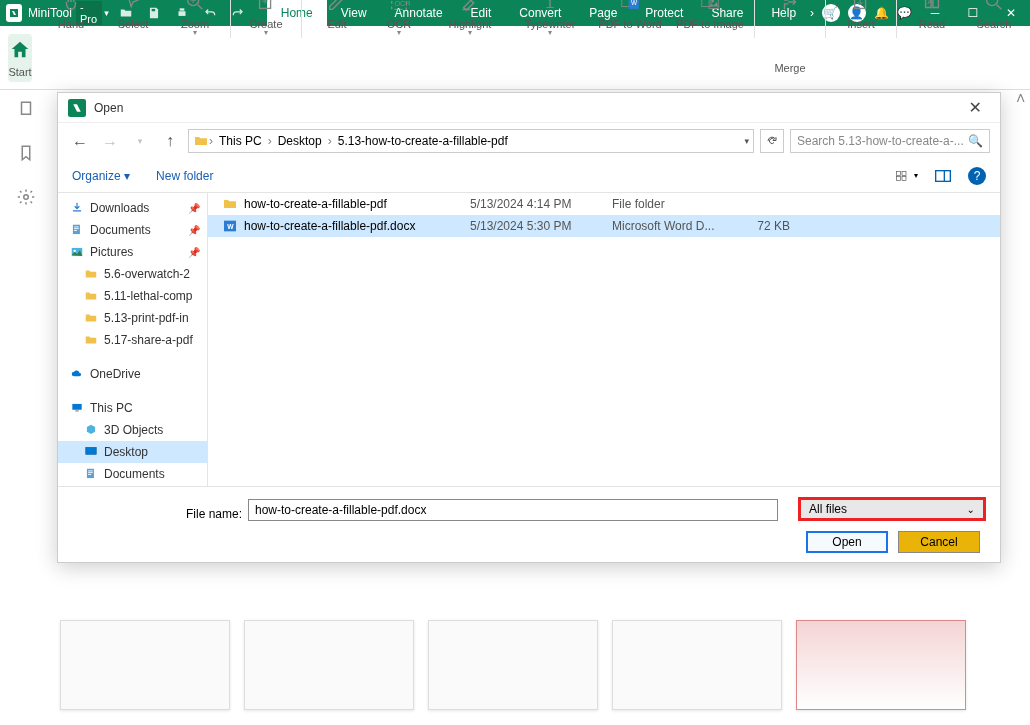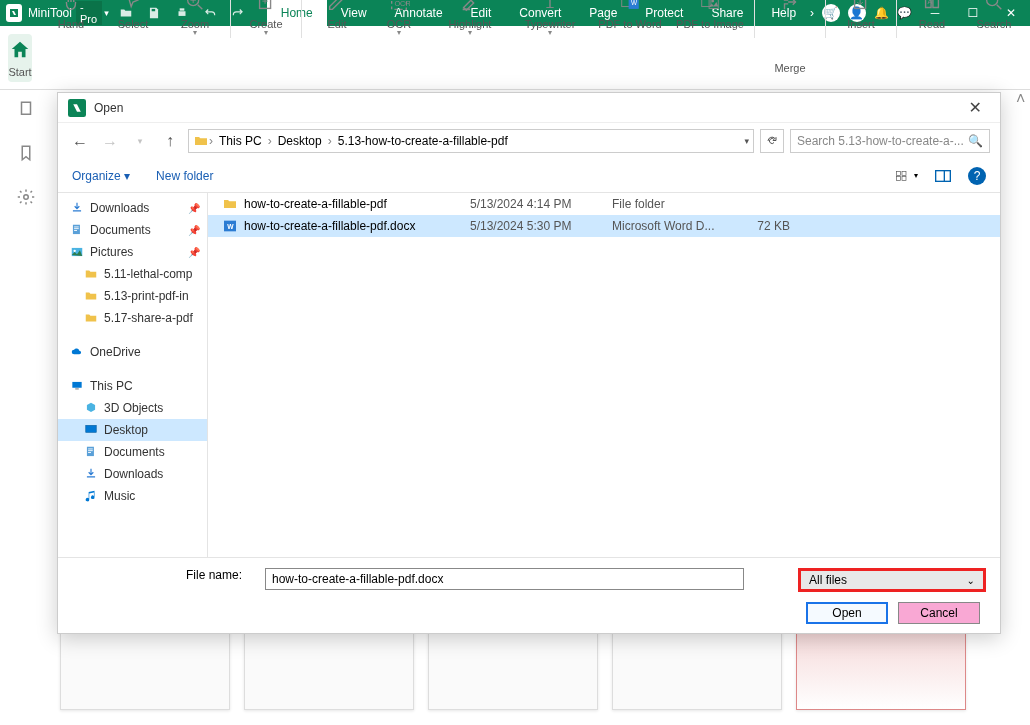--- a/index.html
+++ b/index.html
@@ -33,21 +33,21 @@
 
 .side-strip { position: absolute; left: 0; top: 90px; width: 54px; height: 620px; background: #fff; display: flex; flex-direction: column; align-items: center; padding-top: 10px; gap: 24px; }
 .side-ico { width: 20px; height: 20px; color: #888; }
 
 
 .thumbs { position: absolute; left: 60px; top: 620px; display: flex; gap: 14px; }
 .thumb { width: 170px; height: 90px; background: #fafafa; border: 1px solid #ddd; box-shadow: 0 1px 3px rgba(0,0,0,0.1); }
 .thumb.red { background: linear-gradient(#f4d4d4, #fff); border-color: #d88; }
 
 
-.dialog { position: absolute; left: 57px; top: 92px; width: 944px; height: 542px; background: #fff; border: 1px solid #ccc; box-shadow: 0 4px 20px rgba(0,0,0,0.2); display: flex; flex-direction: column; }
+.dialog { position: absolute; left: 57px; top: 92px; width: 944px; height: 471px; background: #fff; border: 1px solid #ccc; box-shadow: 0 4px 20px rgba(0,0,0,0.2); display: flex; flex-direction: column; }
 .dlg-title { height: 30px; display: flex; align-items: center; padding: 0 10px; border-bottom: 1px solid #eee; }
 .dlg-title-icon { width: 18px; height: 18px; margin-right: 8px; }
 .dlg-title-text { font-size: 12px; color: #333; }
 .dlg-close { margin-left: auto; font-size: 16px; cursor: pointer; color: #444; padding: 2px 8px; }
 
 .dlg-nav { height: 36px; display: flex; align-items: center; padding: 0 10px; gap: 6px; }
 .nav-arrow { width: 24px; height: 24px; display: flex; align-items: center; justify-content: center; color: #555; cursor: pointer; }
 .nav-arrow.dim { opacity: 0.35; }
 .breadcrumb-box { flex: 1; height: 24px; border: 1px solid #ccc; display: flex; align-items: center; font-size: 12px; padding: 0 4px; background: #fff; }
 .bc-item { padding: 0 6px; cursor: pointer; }
@@ -81,26 +81,26 @@
 .col-size { width: 60px; }
 .file-row { height: 22px; display: flex; align-items: center; font-size: 12px; padding-left: 14px; cursor: pointer; }
 .file-row.sel { background: #cde8ff; }
 .file-ico { width: 16px; height: 16px; margin-right: 6px; flex-shrink: 0; }
 .cell-name { width: 248px; display: flex; align-items: center; overflow: hidden; }
 .cell-date { width: 142px; color: #555; }
 .cell-type { width: 118px; color: #555; }
 .cell-size { width: 60px; color: #555; text-align: right; }
 
 .dlg-footer { height: 76px; border-top: 1px solid #e4e4e4; padding: 10px 14px; display: flex; flex-direction: column; gap: 10px; }
-.fn-row { display: flex; align-items: flex-start; gap: 23px; }
+.fn-row { display: flex; align-items: flex-end; gap: 6px; }
 .fn-label { font-size: 12px; width: 170px; text-align: right; }
 .fn-input { flex: 1; height: 22px; border: 1px solid #888; font-size: 12px; padding: 0 6px; }
 .ft-select { width: 188px; height: 24px; border: 3px solid #e22; background: #e8e8e8; font-size: 12px; display: flex; align-items: center; padding: 0 8px; justify-content: space-between; }
 .btn-row { display: flex; gap: 10px; justify-content: flex-end; padding-right: 6px; }
-.dlg-btn { width: 82px; height: 22px; font-size: 12px; border: 1px solid #888; background: #f9a8d4; cursor: pointer; }
+.dlg-btn { width: 82px; height: 22px; font-size: 12px; border: 1px solid #888; background: #eab308; cursor: pointer; }
 .dlg-btn.primary { border: 2px solid #1a73e8; background: #f5faff; }
 
 .scroll-hint { position: absolute; right: 4px; top: 90px; width: 10px; height: 20px; color: #888; }
 </style>
 </head>
 <body>
 
 <div class="title-bar">
   <div class="app-logo">
     <svg width="12" height="12" viewBox="0 0 24 24">
@@ -421,20 +421,26 @@
           <span class="pin">📌</span>
         </div>
         <div class="tree-item">
           <svg class="tree-ico" viewBox="0 0 24 24">
             <rect x="3" y="5" width="18" height="14" fill="#4ab3e2"></rect>
             <circle cx="8" cy="10" r="2" fill="#fff"></circle>
             <path d="M3 17l5-5 4 4 5-7 4 10z" fill="#2e7d4f"></path>
           </svg>
           <span>Pictures</span>
           <span class="pin">📌</span>
+        </div>
+        <div class="tree-item indent1">
+          <svg class="tree-ico" viewBox="0 0 24 24">
+            <path d="M3 6h6l2 2h10v10H3z" fill="#f0c24b"></path>
+          </svg>
+          <span>5.6-overwatch-2</span>
         </div>
         <div class="tree-item indent1">
           <svg class="tree-ico" viewBox="0 0 24 24">
             <path d="M3 6h6l2 2h10v10H3z" fill="#f0c24b"></path>
           </svg>
           <span>5.11-lethal-comp</span>
         </div>
         <div class="tree-item indent1">
           <svg class="tree-ico" viewBox="0 0 24 24">
             <path d="M3 6h6l2 2h10v10H3z" fill="#f0c24b"></path>

